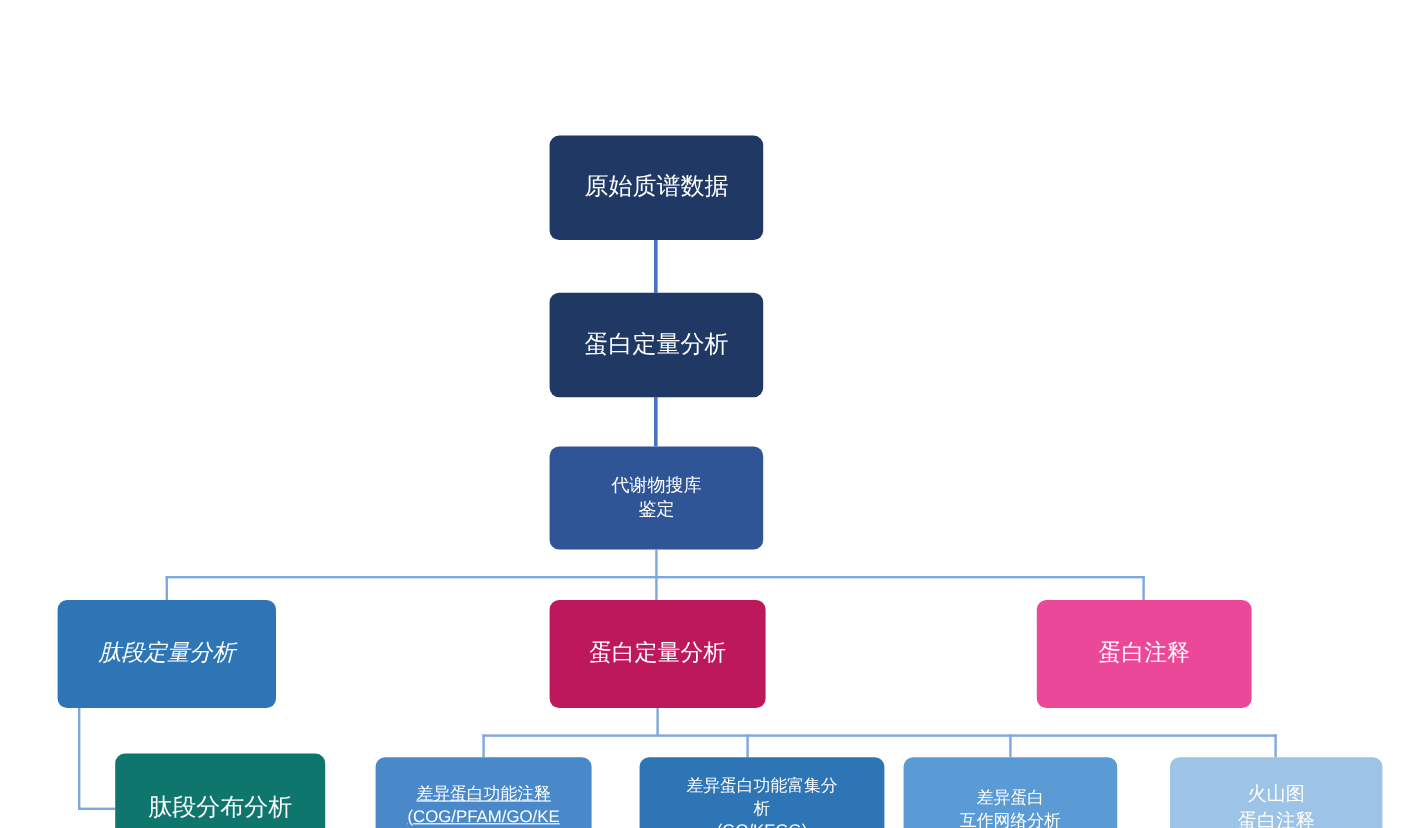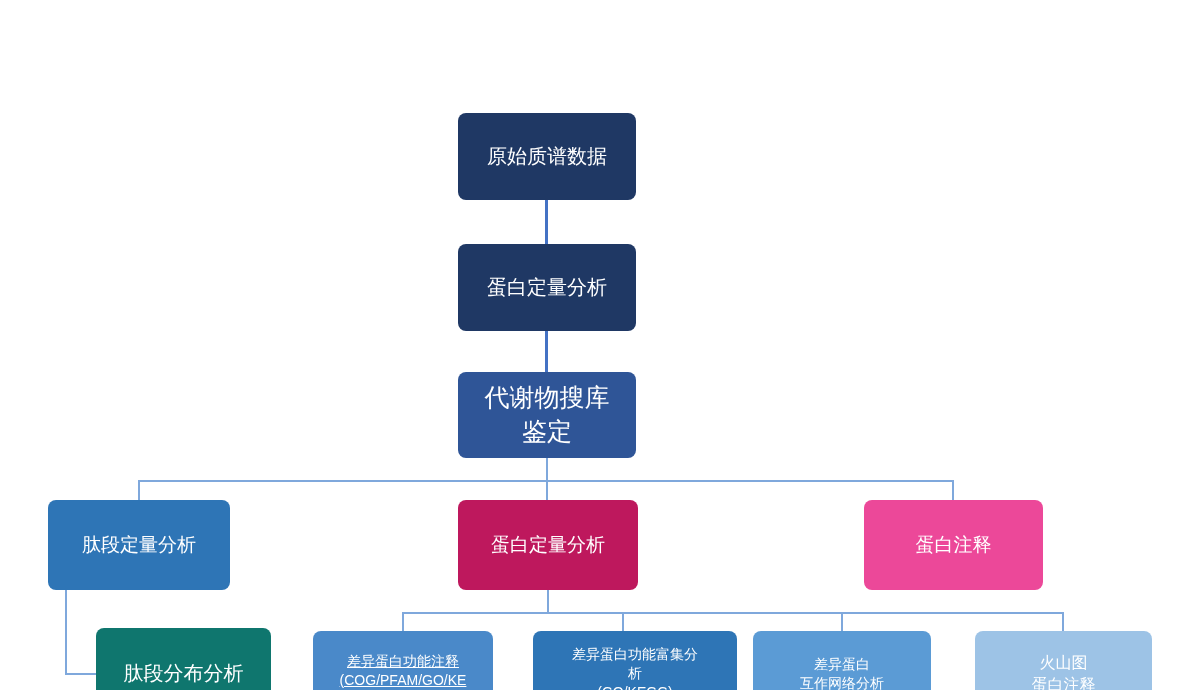--- a/index.html
+++ b/index.html
@@ -23,22 +23,22 @@
     white-space: pre-line;
     line-height: 1.35;
     box-sizing: border-box;
     padding: 4px 6px;
   }
   .connector { position: absolute; }
 
   
   .n-raw        { left: 458px; top: 65px;  width: 178px; height: 87px; font-size: 20px; }
   .n-qc         { left: 458px; top: 196px; width: 178px; height: 87px; font-size: 20px; }
-  .n-search     { left: 458px; top: 324px; width: 178px; height: 86px; font-size: 25px; }
-  .n-pep-quant  { left: 48px;  top: 452px; width: 182px; height: 90px; font-size: 19px; }
+  .n-search     { left: 458px; top: 324px; width: 178px; height: 86px; font-size: 15px; }
+  .n-pep-quant  { left: 48px;  top: 452px; width: 182px; height: 90px; font-size: 19px; font-style: italic; }
   .n-prot-quant { left: 458px; top: 452px; width: 180px; height: 90px; font-size: 19px; }
   .n-prot-annot { left: 864px; top: 452px; width: 179px; height: 90px; font-size: 19px; }
   .n-pep-dist   { left: 96px;  top: 580px; width: 175px; height: 90px; font-size: 20px; }
   .n-func-annot { left: 313px; top: 583px; width: 180px; height: 98px; font-size: 14px; text-decoration: underline; }
   .n-func-enrich{ left: 533px; top: 583px; width: 204px; height: 85px; font-size: 14px; }
   .n-ppi        { left: 753px; top: 583px; width: 178px; height: 85px; font-size: 14px; }
   .n-volcano    { left: 975px; top: 583px; width: 177px; height: 85px; font-size: 16px; }
 
   
   .c-raw-qc      { left: 545px;  top: 152px; width: 3px;   height: 44px; }

